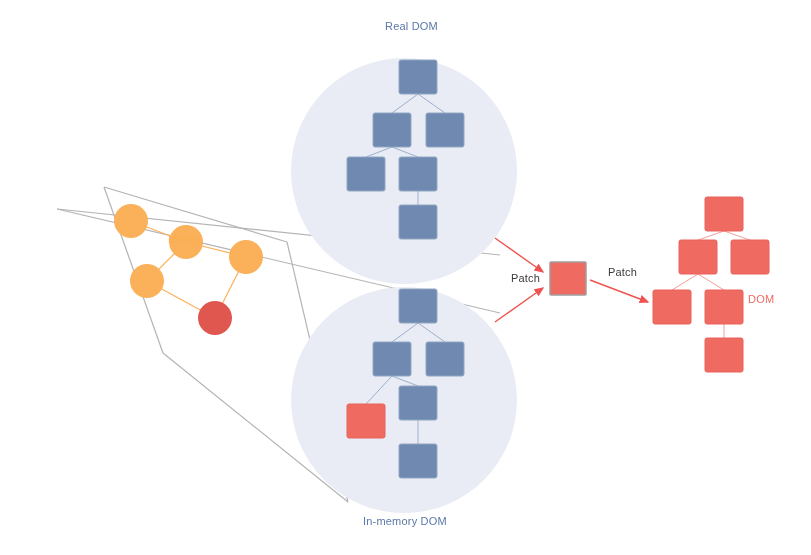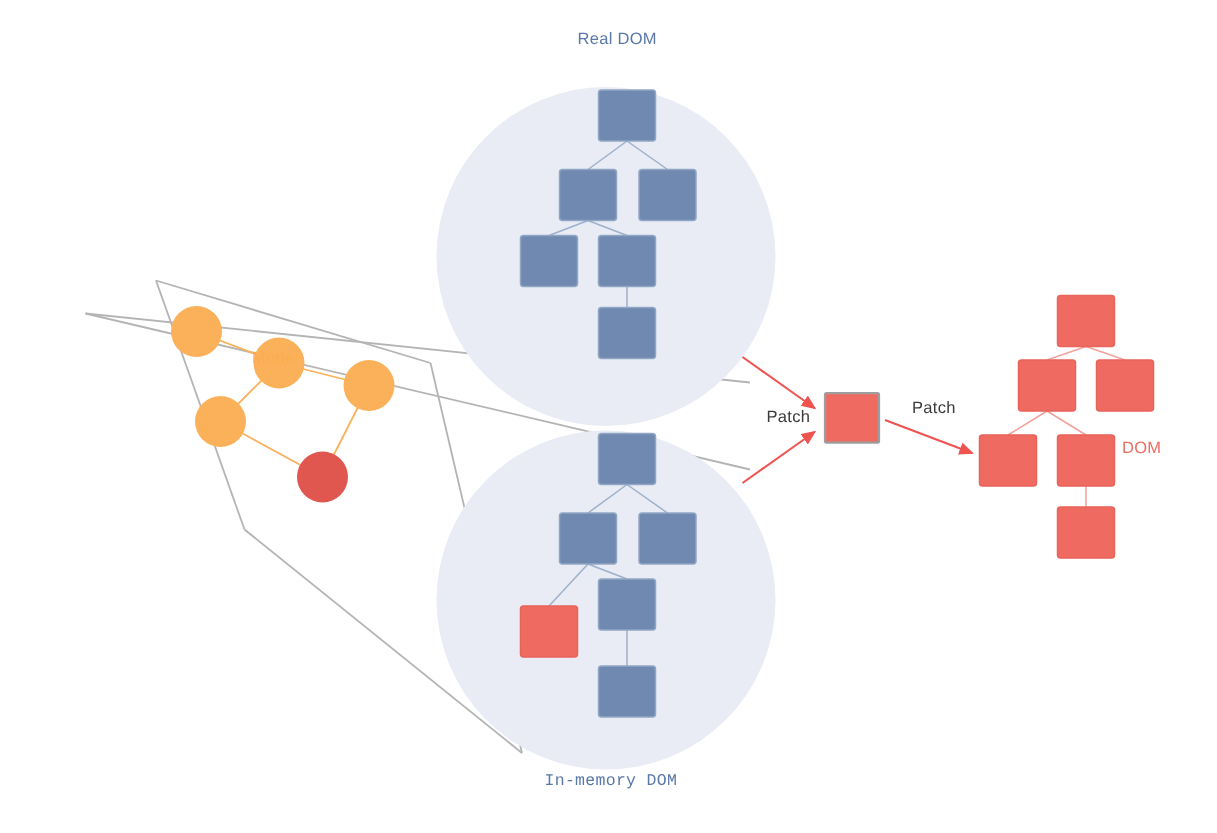--- a/index.html
+++ b/index.html
@@ -30,21 +30,21 @@
     font-size: 11px;
     white-space: nowrap;
     letter-spacing: 0.2px;
   }
   .lbl-blue  { color: #5a78a8; }
   .lbl-orange{ color: #f9ad51; margin-top: 40px; }
   .lbl-red   { color: #ef6b62; }
   .lbl-dark  { color: #3b3b3b; }
 
   #label-real-dom     { left: 385px; top: 20px;  }
-  #label-inmemory-dom { left: 363px; top: 515px; font-family: Liberation Mono, monospace; }
+  #label-inmemory-dom { left: 363px; top: 515px; }
   #label-model        { left: 168px; top: 193px; }
   #label-dom          { left: 748px; top: 293px; }
   #label-diff         { left: 511px; top: 272px; }
   #label-patch        { left: 608px; top: 266px; }
 </style>
 </head>
 <body>
 
 <div id="diagram-root">
 

